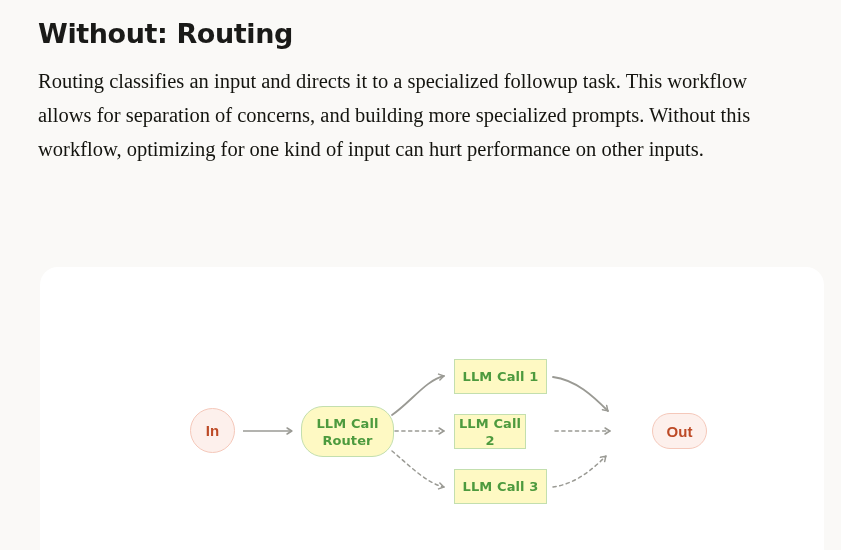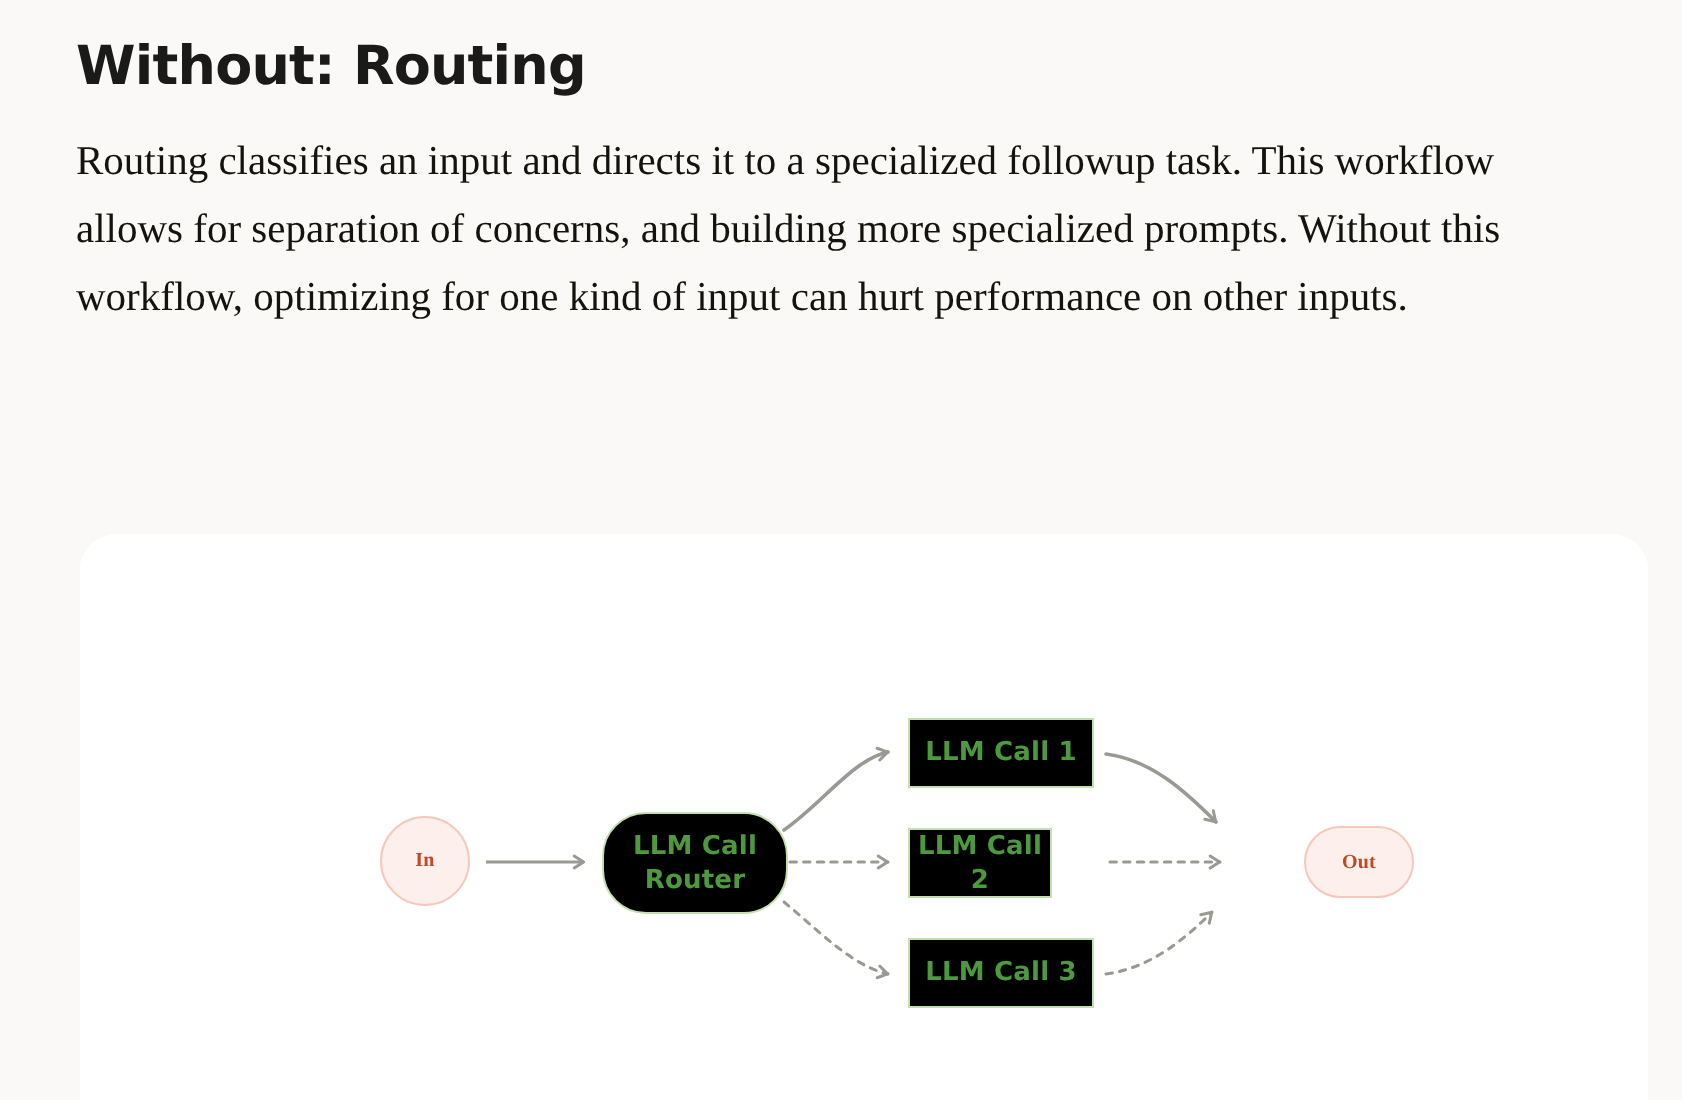--- a/index.html
+++ b/index.html
@@ -84,22 +84,22 @@
     display: flex;
     align-items: center;
     justify-content: center;
     text-align: center;
   }
 
   .node-io {
     background: #fdf0ec;
     border: 1.4px solid #f5c8ba;
     color: #bd4a26;
-    font-family: Liberation Serif, serif;
-    font-size: 10px;
+    font-family: Liberation Sans, sans-serif;
+    font-size: 15px;
     font-weight: 700;
     letter-spacing: 0.1px;
   }
 
   .node-in {
     left: 150px;
     top: 141px;
     width: 45px;
     height: 45px;
     border-radius: 50%;
@@ -107,21 +107,21 @@
 
   .node-out {
     left: 612px;
     top: 146px;
     width: 55px;
     height: 36px;
     border-radius: 18px;
   }
 
   .node-llm {
-    background: #000000;
+    background: #fef9c3;
     border: 1.2px solid #c3dfae;
     color: #4d9a3e;
     font-family: "DejaVu Sans", sans-serif;
     font-size: 13px;
     font-weight: 700;
     letter-spacing: 0.1px;
     line-height: 17px;
   }
 
   .node-router {

